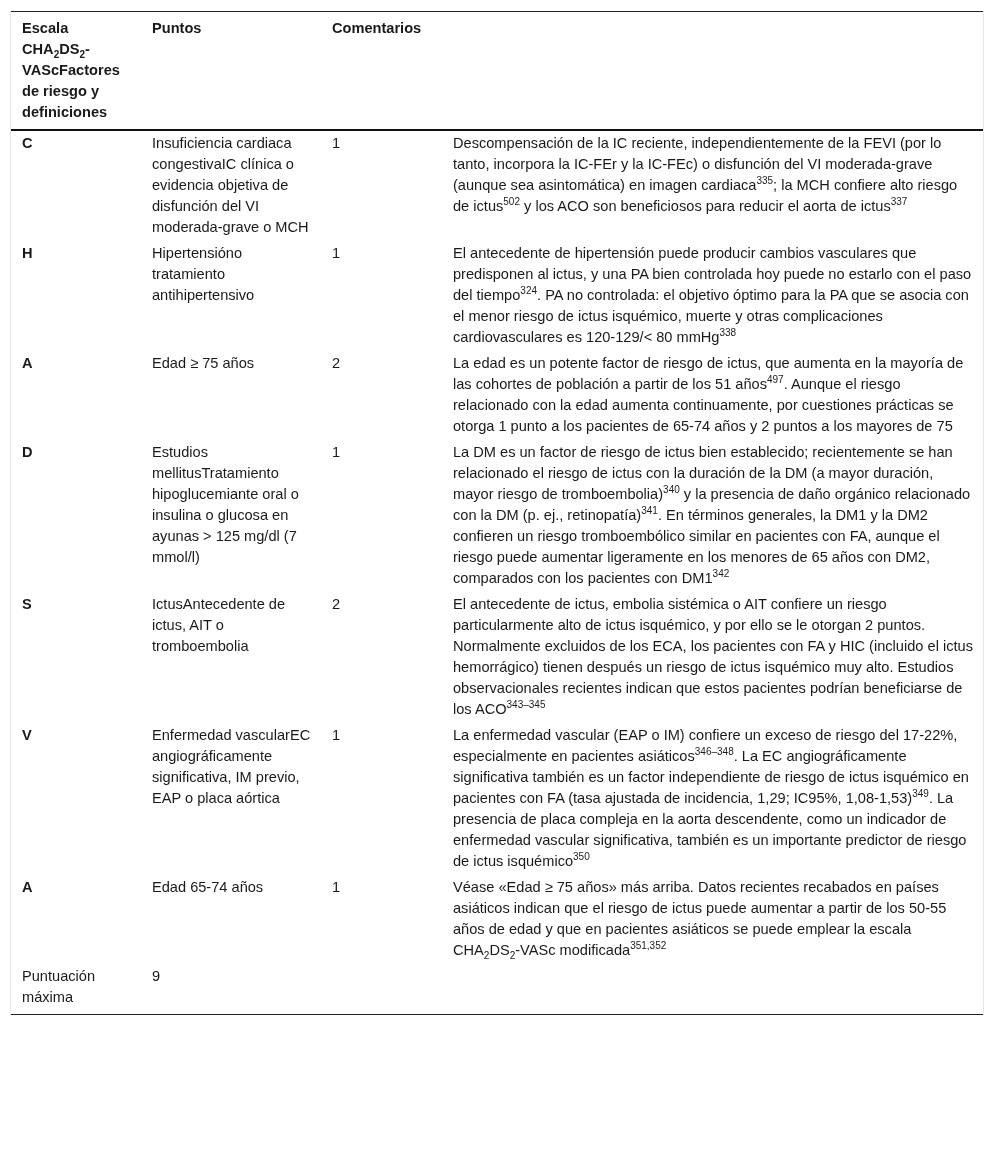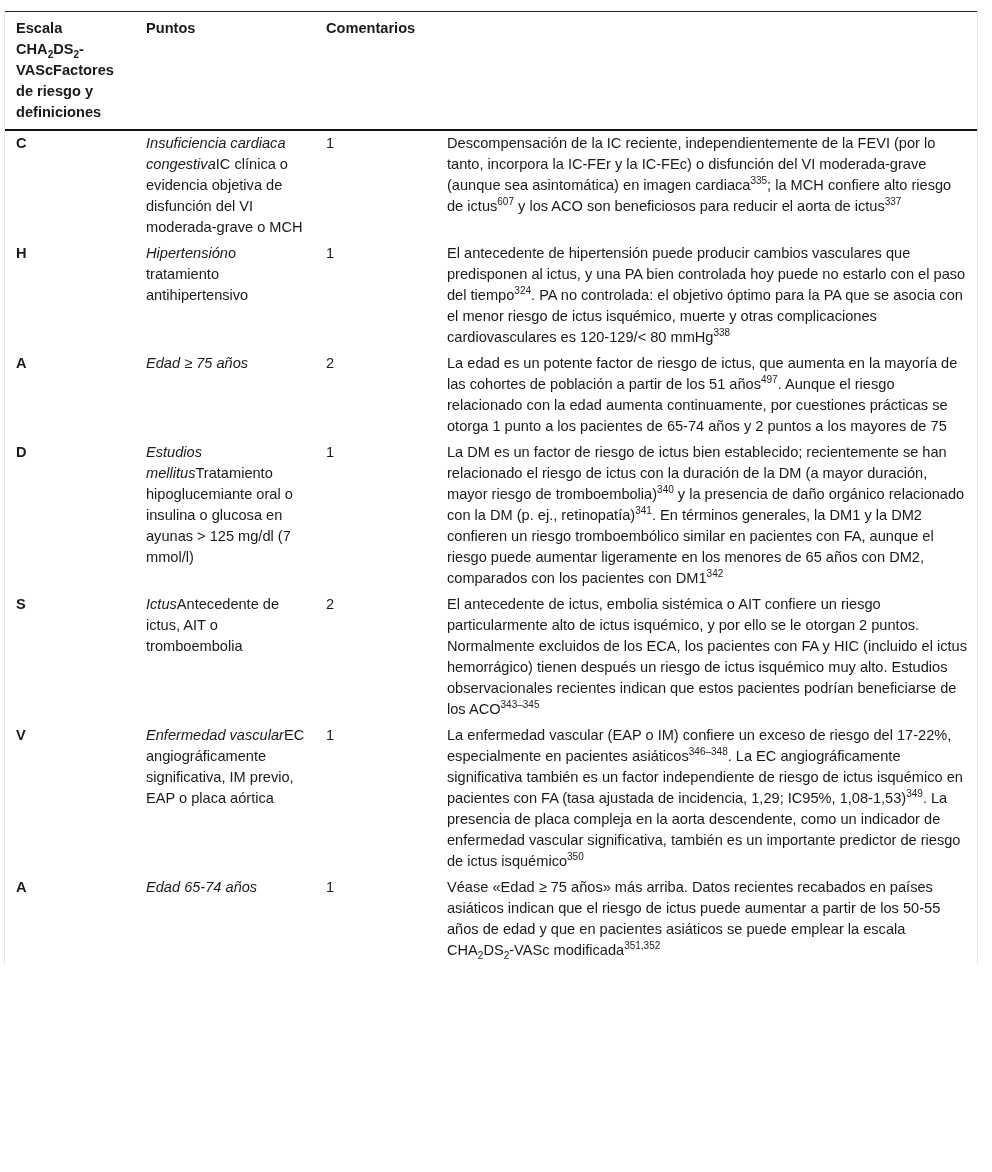--- a/index.html
+++ b/index.html
@@ -11,21 +11,21 @@
       width: 992px;
       height: 1172px;
       position: relative;
       font-family: "Liberation Sans", sans-serif;
       font-size: 14.6px;
       color: #1a1a1a;
       overflow: hidden;
     }
     .table-wrap {
       position: absolute;
-      left: 4px;
+      left: 10px;
       top: 11px;
       width: 972px;
       border-left: 1px solid #e6e6e6;
       border-right: 1px solid #e6e6e6;
     }
     table {
       width: 100%;
       border-collapse: collapse;
       table-layout: fixed;
     }
@@ -47,21 +47,21 @@
       vertical-align: top;
       line-height: 21px;
       padding: 0 10px 0 11px;
     }
     tbody tr td { padding-top: 2px; padding-bottom: 3px; }
     col.c1 { width: 130px; }
     col.c2 { width: 180px; }
     col.c3 { width: 121px; }
     col.c4 { width: auto; }
     .letter { font-weight: bold; }
-    .it { font-style: italic; }
+    .it { }
     sup { font-size: 10px; line-height: 0; vertical-align: 6px; margin-top: 23px; }
     sub { font-size: 10px; line-height: 0; vertical-align: -4px; }
     .tall-pad td { padding-bottom: 6px; }
   </style>
 </head>
 <body>
 
 <div class="table-wrap">
   <table>
     <colgroup>
@@ -77,21 +77,21 @@
         <th>Comentarios</th>
         <th></th>
       </tr>
     </thead>
     <tbody id="tbody">
 
     <tr>
           <td class="letter">C</td>
           <td><span class="it">Insuficiencia cardiaca congestiva</span><span>IC clínica o evidencia objetiva de disfunción del VI moderada-grave o MCH</span></td>
           <td>1</td>
-          <td><span>Descompensación de la IC reciente, independientemente de la FEVI (por lo tanto, incorpora la IC-FEr y la IC-FEc) o disfunción del VI moderada-grave (aunque sea asintomática) en imagen cardiaca</span><sup>335</sup><span>; la MCH confiere alto riesgo de ictus</span><sup>607</sup><span> y los ACO son beneficiosos para reducir el aorta de ictus</span><sup>337</sup></td>
+          <td><span>Descompensación de la IC reciente, independientemente de la FEVI (por lo tanto, incorpora la IC-FEr y la IC-FEc) o disfunción del VI moderada-grave (aunque sea asintomática) en imagen cardiaca</span><sup>335</sup><span>; la MCH confiere alto riesgo de ictus</span><sup>502</sup><span> y los ACO son beneficiosos para reducir el aorta de ictus</span><sup>337</sup></td>
         </tr>
         <tr>
           <td class="letter">H</td>
           <td><span class="it">Hipertensión</span><span>o tratamiento antihipertensivo</span></td>
           <td>1</td>
           <td><span>El antecedente de hipertensión puede producir cambios vasculares que predisponen al ictus, y una PA bien controlada hoy puede no estarlo con el paso del tiempo</span><sup>324</sup><span>. PA no controlada: el objetivo óptimo para la PA que se asocia con el menor riesgo de ictus isquémico, muerte y otras complicaciones cardiovasculares es 120-129/&lt; 80 mmHg</span><sup>338</sup></td>
         </tr>
         <tr>
           <td class="letter">A</td>
           <td><span class="it">Edad ≥ 75 años</span><span></span></td>
@@ -115,15 +115,21 @@
           <td><span class="it">Enfermedad vascular</span><span>EC angiográficamente significativa, IM previo, EAP o placa aórtica</span></td>
           <td>1</td>
           <td><span>La enfermedad vascular (EAP o IM) confiere un exceso de riesgo del 17-22%, especialmente en pacientes asiáticos</span><sup>346–348</sup><span>. La EC angiográficamente significativa también es un factor independiente de riesgo de ictus isquémico en pacientes con FA (tasa ajustada de incidencia, 1,29; IC95%, 1,08-1,53)</span><sup>349</sup><span>. La presencia de placa compleja en la aorta descendente, como un indicador de enfermedad vascular significativa, también es un importante predictor de riesgo de ictus isquémico</span><sup>350</sup></td>
         </tr>
         <tr>
           <td class="letter">A</td>
           <td><span class="it">Edad 65-74 años</span><span></span></td>
           <td>1</td>
           <td><span>Véase «Edad ≥ 75 años» más arriba. Datos recientes recabados en países asiáticos indican que el riesgo de ictus puede aumentar a partir de los 50-55 años de edad y que en pacientes asiáticos se puede emplear la escala CHA</span><sub>2</sub><span>DS</span><sub>2</sub><span>-VASc modificada</span><sup>351,352</sup></td>
         </tr>
+        <tr class="last tall-pad">
+          <td class="it">Puntuación máxima</td>
+          <td>9</td>
+          <td></td>
+          <td></td>
+        </tr>
       </tbody>
   </table>
 </div>
 
 </body></html>

